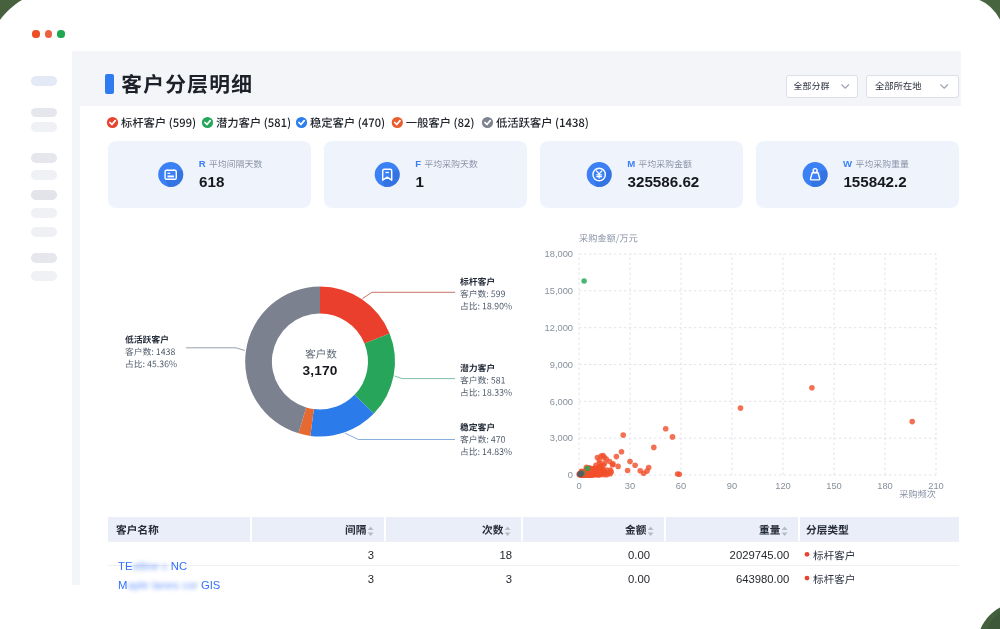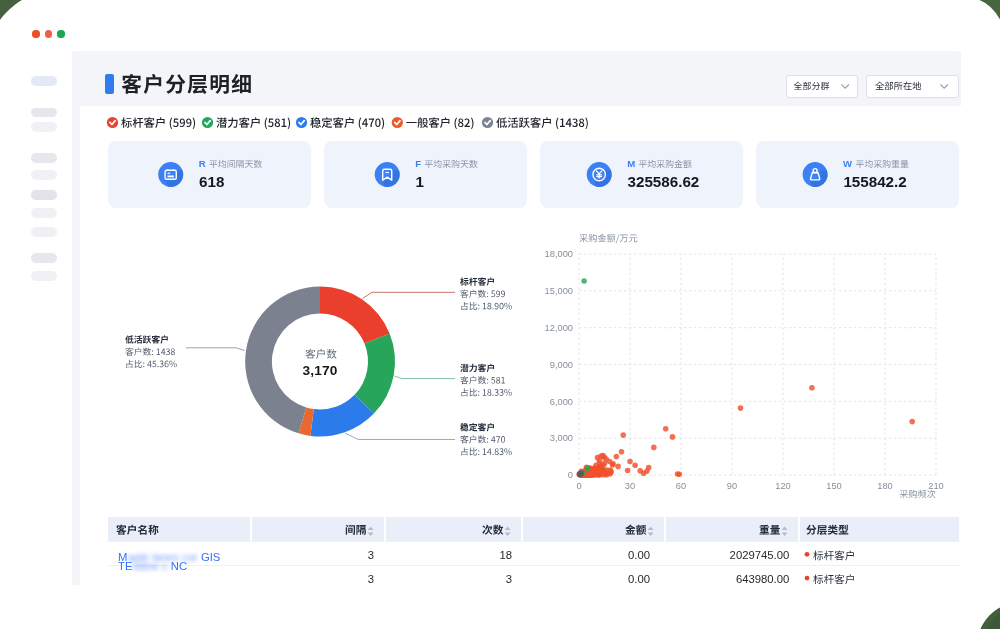--- a/index.html
+++ b/index.html
@@ -48,21 +48,21 @@
   <div class="abs" id="thead"></div>
   <div class="abs thsep" style="left:250px"></div>
     <div class="abs thsep" style="left:384px"></div>
     <div class="abs thsep" style="left:521px"></div>
     <div class="abs thsep" style="left:664px"></div>
     <div class="abs thsep" style="left:798px"></div>
   <div class="abs" style="left:108px;top:541px;width:851px;height:48px;background:#fff"></div>
   <div class="abs rowsep" style="top:541px"></div>
   <div class="abs rowsep" style="top:565px"></div>
   <div class="abs link" style="left:118px;top:548.3px">TE<span class="blur">stline c</span>&nbsp;NC</div>
-  <div class="abs link" style="left:118px;top:539px">M<span class="blur">aple lanes cor&nbsp;</span>GIS</div>
+  <div class="abs link" style="left:118px;top:567px">M<span class="blur">aple lanes cor&nbsp;</span>GIS</div>
   <svg class="abs" style="left:0;top:0" width="1000" height="629" viewBox="0 0 1000 629">
 <circle cx="112.5" cy="122.5" r="5.60" fill="#e8432e"></circle>
 <path d="M110.0 122.5 L111.9 124.5 L115.2 120.7" fill="none" stroke="#fff" stroke-width="1.79" stroke-linecap="round" stroke-linejoin="round"></path>
 <path d="M126.3 118.2V119.1H131.2V118.2ZM129.8 123.3C130.3 124.4 130.8 125.9 130.9 126.8L131.9 126.5C131.7 125.5 131.2 124.1 130.7 123.0ZM126.4 123.0C126.1 124.2 125.6 125.4 125.0 126.2C125.3 126.3 125.7 126.6 125.9 126.8C126.5 125.9 127.1 124.5 127.4 123.2ZM125.8 120.9V121.8H128.1V126.5C128.1 126.7 128.1 126.7 127.9 126.7C127.7 126.7 127.2 126.7 126.7 126.7C126.9 127.0 127.0 127.5 127.0 127.8C127.8 127.8 128.3 127.8 128.7 127.6C129.1 127.4 129.2 127.1 129.2 126.5V121.8H131.8V120.9ZM123.1 117.4V119.7H121.5V120.7H122.9C122.6 122.0 121.9 123.6 121.2 124.4C121.4 124.7 121.7 125.1 121.8 125.4C122.3 124.8 122.8 123.7 123.1 122.6V127.8H124.2V122.2C124.5 122.7 124.9 123.3 125.1 123.7L125.7 122.8C125.5 122.5 124.5 121.3 124.2 121.0V120.7H125.6V119.7H124.2V117.4Z M136.9 122.0V123.0H139.5V127.8H140.6V123.0H143.2V122.0H140.6V119.1H142.9V118.1H137.4V119.1H139.5V122.0ZM134.6 117.4V119.7H132.9V120.8H134.5C134.1 122.2 133.3 123.9 132.6 124.8C132.8 125.1 133.0 125.5 133.1 125.8C133.7 125.1 134.2 124.0 134.6 122.8V127.8H135.6V122.9C136.0 123.4 136.4 124.0 136.6 124.4L137.3 123.5C137.0 123.2 136.0 122.0 135.6 121.6V120.8H137.1V119.7H135.6V117.4Z M147.8 121.0H150.8C150.4 121.5 149.9 121.9 149.3 122.3C148.7 121.9 148.1 121.5 147.7 121.1ZM147.9 119.4C147.3 120.3 146.2 121.2 144.6 121.9C144.9 122.0 145.2 122.4 145.4 122.7C146.0 122.4 146.5 122.0 147.0 121.7C147.3 122.1 147.8 122.5 148.3 122.8C146.9 123.4 145.4 123.8 144.0 124.1C144.1 124.3 144.4 124.7 144.5 125.0C145.0 124.9 145.6 124.8 146.1 124.6V127.8H147.2V127.5H151.4V127.8H152.5V124.6C152.9 124.7 153.4 124.8 153.9 124.8C154.0 124.5 154.3 124.1 154.6 123.8C153.0 123.6 151.5 123.3 150.3 122.8C151.2 122.2 151.9 121.5 152.5 120.6L151.7 120.2L151.6 120.2H148.6C148.7 120.0 148.9 119.8 149.0 119.6ZM149.2 123.4C150.0 123.8 150.8 124.1 151.6 124.3H147.0C147.8 124.1 148.6 123.8 149.2 123.4ZM147.2 126.6V125.2H151.4V126.6ZM148.4 117.5C148.5 117.8 148.7 118.1 148.8 118.3H144.4V120.6H145.5V119.3H153.0V120.6H154.1V118.3H150.1C149.9 118.0 149.6 117.6 149.4 117.2Z M157.8 120.1H163.5V122.1H157.8L157.8 121.6ZM159.8 117.6C160.0 118.0 160.2 118.7 160.4 119.1H156.7V121.6C156.7 123.3 156.6 125.6 155.2 127.3C155.5 127.4 156.0 127.7 156.2 127.9C157.2 126.6 157.6 124.8 157.7 123.1H163.5V123.8H164.6V119.1H160.9L161.5 118.9C161.4 118.5 161.1 117.8 160.8 117.3Z M171.4 129.1 172.2 128.8C171.3 127.2 170.8 125.3 170.8 123.4C170.8 121.5 171.3 119.6 172.2 117.9L171.4 117.6C170.4 119.3 169.7 121.1 169.7 123.4C169.7 125.6 170.4 127.4 171.4 129.1Z M175.8 127.1C177.3 127.1 178.6 126.0 178.6 124.2C178.6 122.3 177.5 121.5 176.1 121.5C175.6 121.5 175.3 121.6 174.9 121.8L175.1 119.7H178.2V118.6H174.0L173.7 122.5L174.4 122.9C174.9 122.6 175.2 122.5 175.7 122.5C176.7 122.5 177.3 123.1 177.3 124.2C177.3 125.3 176.6 126.0 175.6 126.0C174.8 126.0 174.2 125.6 173.7 125.1L173.1 125.9C173.7 126.5 174.5 127.1 175.8 127.1Z M182.0 127.1C183.6 127.1 185.0 125.7 185.0 122.5C185.0 119.7 183.8 118.4 182.2 118.4C180.8 118.4 179.7 119.5 179.7 121.2C179.7 122.9 180.6 123.8 182.0 123.8C182.7 123.8 183.4 123.4 183.8 122.8C183.8 125.2 182.9 126.0 181.9 126.0C181.4 126.0 180.9 125.7 180.5 125.4L179.8 126.2C180.3 126.7 181.0 127.1 182.0 127.1ZM183.8 121.8C183.3 122.5 182.8 122.8 182.2 122.8C181.4 122.8 180.9 122.2 180.9 121.2C180.9 120.1 181.5 119.4 182.2 119.4C183.1 119.4 183.7 120.2 183.8 121.8Z M188.4 127.1C190.0 127.1 191.5 125.7 191.5 122.5C191.5 119.7 190.2 118.4 188.6 118.4C187.3 118.4 186.1 119.5 186.1 121.2C186.1 122.9 187.1 123.8 188.5 123.8C189.1 123.8 189.8 123.4 190.3 122.8C190.2 125.2 189.4 126.0 188.3 126.0C187.8 126.0 187.3 125.7 187.0 125.4L186.3 126.2C186.8 126.7 187.4 127.1 188.4 127.1ZM190.3 121.8C189.8 122.5 189.2 122.8 188.7 122.8C187.8 122.8 187.3 122.2 187.3 121.2C187.3 120.1 187.9 119.4 188.6 119.4C189.5 119.4 190.1 120.2 190.3 121.8Z M193.4 129.1C194.5 127.4 195.1 125.6 195.1 123.4C195.1 121.1 194.5 119.3 193.4 117.6L192.6 117.9C193.6 119.6 194.0 121.5 194.0 123.4C194.0 125.3 193.6 127.2 192.6 128.8Z" fill="#21252b"></path>
 <circle cx="207.5" cy="122.5" r="5.60" fill="#23a75a"></circle>
 <path d="M205.0 122.5 L206.9 124.5 L210.2 120.7" fill="none" stroke="#fff" stroke-width="1.79" stroke-linecap="round" stroke-linejoin="round"></path>
 <path d="M216.4 121.3C217.1 121.6 217.9 122.1 218.4 122.4L219.0 121.5C218.5 121.2 217.7 120.7 217.0 120.5ZM216.7 127.1 217.6 127.7C218.2 126.6 218.9 125.3 219.4 124.0L218.6 123.4C218.0 124.7 217.2 126.2 216.7 127.1ZM221.2 125.7H224.9V126.5H221.2ZM221.2 124.9V124.1H224.9V124.9ZM220.2 123.3V127.8H221.2V127.4H224.9V127.8H226.0V123.3ZM219.4 119.9V120.8H220.6C220.4 121.5 220.0 122.2 219.1 122.7C219.3 122.9 219.6 123.2 219.8 123.4C220.5 122.9 221.0 122.3 221.3 121.7C221.6 122.0 222.0 122.4 222.2 122.7L222.9 122.0C222.7 121.8 221.9 121.2 221.6 120.9L221.6 120.8H222.8V119.9H221.7L221.8 119.4V119.2H222.8V118.3H221.8V117.4H220.8V118.3H219.5V119.2H220.8V119.4L220.8 119.9ZM223.1 118.3V119.2H224.3V119.4L224.3 119.9H223.1V120.8H224.2C224.0 121.4 223.5 122.0 222.7 122.5C222.9 122.7 223.2 123.0 223.3 123.2C224.1 122.7 224.6 122.1 224.9 121.5C225.2 122.2 225.7 122.9 226.3 123.2C226.5 123.0 226.8 122.7 227.0 122.5C226.4 122.1 225.8 121.5 225.4 120.8H226.8V119.9H225.3L225.3 119.4V119.2H226.6V118.3H225.3V117.4H224.3V118.3ZM216.9 118.2C217.6 118.5 218.5 119.1 218.9 119.5L219.5 118.6C219.1 118.2 218.2 117.7 217.5 117.4Z M231.8 117.4V119.5V119.8H228.2V120.9H231.7C231.6 122.9 230.8 125.4 227.9 127.0C228.1 127.2 228.5 127.6 228.7 127.9C231.9 126.0 232.7 123.2 232.9 120.9H236.4C236.2 124.6 236.0 126.2 235.6 126.5C235.5 126.7 235.3 126.7 235.1 126.7C234.8 126.7 234.1 126.7 233.4 126.6C233.6 126.9 233.7 127.4 233.7 127.7C234.4 127.8 235.1 127.8 235.5 127.7C236.0 127.7 236.3 127.6 236.6 127.2C237.1 126.6 237.3 124.9 237.6 120.3C237.6 120.2 237.6 119.8 237.6 119.8H232.9V119.5V117.4Z M242.8 121.0H245.8C245.4 121.5 244.9 121.9 244.3 122.3C243.7 121.9 243.1 121.5 242.7 121.1ZM242.9 119.4C242.3 120.3 241.2 121.2 239.6 121.9C239.9 122.0 240.2 122.4 240.4 122.7C241.0 122.4 241.5 122.0 242.0 121.7C242.3 122.1 242.8 122.5 243.3 122.8C241.9 123.4 240.4 123.8 239.0 124.1C239.1 124.3 239.4 124.7 239.5 125.0C240.0 124.9 240.6 124.8 241.1 124.6V127.8H242.2V127.5H246.4V127.8H247.5V124.6C247.9 124.7 248.4 124.8 248.9 124.8C249.0 124.5 249.3 124.1 249.6 123.8C248.0 123.6 246.5 123.3 245.3 122.8C246.2 122.2 246.9 121.5 247.5 120.6L246.7 120.2L246.6 120.2H243.6C243.7 120.0 243.9 119.8 244.0 119.6ZM244.2 123.4C245.0 123.8 245.8 124.1 246.6 124.3H242.0C242.8 124.1 243.6 123.8 244.2 123.4ZM242.2 126.6V125.2H246.4V126.6ZM243.4 117.5C243.5 117.8 243.7 118.1 243.8 118.3H239.4V120.6H240.5V119.3H248.0V120.6H249.1V118.3H245.1C244.9 118.0 244.6 117.6 244.4 117.2Z M252.8 120.1H258.5V122.1H252.8L252.8 121.6ZM254.8 117.6C255.0 118.0 255.2 118.7 255.4 119.1H251.7V121.6C251.7 123.3 251.6 125.6 250.2 127.3C250.5 127.4 251.0 127.7 251.2 127.9C252.2 126.6 252.6 124.8 252.7 123.1H258.5V123.8H259.6V119.1H255.9L256.5 118.9C256.4 118.5 256.1 117.8 255.8 117.3Z M266.4 129.1 267.2 128.8C266.3 127.2 265.8 125.3 265.8 123.4C265.8 121.5 266.3 119.6 267.2 117.9L266.4 117.6C265.4 119.3 264.7 121.1 264.7 123.4C264.7 125.6 265.4 127.4 266.4 129.1Z M270.8 127.1C272.3 127.1 273.6 126.0 273.6 124.2C273.6 122.3 272.5 121.5 271.1 121.5C270.6 121.5 270.3 121.6 269.9 121.8L270.1 119.7H273.2V118.6H269.0L268.7 122.5L269.4 122.9C269.9 122.6 270.2 122.5 270.7 122.5C271.7 122.5 272.3 123.1 272.3 124.2C272.3 125.3 271.6 126.0 270.6 126.0C269.8 126.0 269.2 125.6 268.7 125.1L268.1 125.9C268.7 126.5 269.5 127.1 270.8 127.1Z M277.4 127.1C279.1 127.1 280.1 126.1 280.1 124.9C280.1 123.7 279.5 123.1 278.7 122.7V122.6C279.2 122.2 279.8 121.5 279.8 120.7C279.8 119.4 278.9 118.4 277.5 118.4C276.1 118.4 275.1 119.3 275.1 120.6C275.1 121.5 275.6 122.1 276.2 122.5V122.6C275.4 123.0 274.7 123.7 274.7 124.8C274.7 126.1 275.9 127.1 277.4 127.1ZM278.0 122.3C277.1 121.9 276.3 121.5 276.3 120.6C276.3 119.8 276.8 119.4 277.4 119.4C278.3 119.4 278.7 120.0 278.7 120.7C278.7 121.3 278.5 121.8 278.0 122.3ZM277.5 126.1C276.6 126.1 275.9 125.5 275.9 124.7C275.9 124.0 276.3 123.4 276.9 123.0C278.0 123.4 278.9 123.8 278.9 124.8C278.9 125.6 278.3 126.1 277.5 126.1Z M281.6 126.9H286.4V125.8H284.7V118.6H283.8C283.3 118.9 282.7 119.1 281.9 119.2V120.0H283.4V125.8H281.6Z M288.4 129.1C289.5 127.4 290.1 125.6 290.1 123.4C290.1 121.1 289.5 119.3 288.4 117.6L287.6 117.9C288.6 119.6 289.0 121.5 289.0 123.4C289.0 125.3 288.6 127.2 287.6 128.8Z" fill="#21252b"></path>
 <circle cx="301.5" cy="122.5" r="5.60" fill="#2b7cee"></circle>
 <path d="M299.0 122.5 L300.9 124.5 L304.2 120.7" fill="none" stroke="#fff" stroke-width="1.79" stroke-linecap="round" stroke-linejoin="round"></path>
 <path d="M315.5 124.8V126.5C315.5 127.4 315.8 127.7 316.8 127.7C317.0 127.7 318.1 127.7 318.3 127.7C319.1 127.7 319.4 127.4 319.5 126.1C319.3 126.0 318.8 125.9 318.7 125.7C318.6 126.7 318.6 126.8 318.2 126.8C318.0 126.8 317.1 126.8 316.9 126.8C316.5 126.8 316.5 126.8 316.5 126.5V124.8ZM316.7 124.5C317.1 125.0 317.5 125.6 317.8 125.9L318.5 125.5C318.3 125.1 317.8 124.5 317.4 124.1ZM319.1 124.9C319.5 125.7 319.9 126.6 320.1 127.2L320.9 126.9C320.8 126.3 320.3 125.4 319.9 124.7ZM314.5 124.8C314.2 125.4 313.8 126.3 313.5 126.9L314.3 127.3C314.7 126.7 315.0 125.8 315.3 125.1ZM316.0 117.3C315.6 118.1 314.9 119.1 313.8 119.9C314.0 120.0 314.3 120.3 314.5 120.6L314.8 120.3V120.8H319.1V121.6H314.9V122.4H319.1V123.2H314.6V124.1H320.1V119.9H318.7C319.0 119.5 319.3 119.0 319.6 118.5L318.9 118.1L318.8 118.1H316.6C316.7 117.9 316.9 117.7 317.0 117.5ZM315.2 119.9C315.5 119.6 315.8 119.3 316.1 119.0H318.2C318.0 119.3 317.8 119.6 317.6 119.9ZM313.7 117.4C312.9 117.8 311.7 118.1 310.7 118.3C310.8 118.6 310.9 118.9 311.0 119.2C311.3 119.1 311.7 119.0 312.1 118.9V120.6H310.6V121.6H312.0C311.6 122.8 310.9 124.1 310.3 124.9C310.5 125.2 310.8 125.7 310.9 126.0C311.3 125.3 311.8 124.4 312.1 123.4V127.9H313.1V123.1C313.4 123.6 313.7 124.1 313.8 124.4L314.4 123.5C314.2 123.2 313.4 122.2 313.1 121.8V121.6H314.3V120.6H313.1V118.7C313.6 118.6 314.0 118.5 314.4 118.3Z M323.7 122.6C323.5 124.6 322.9 126.2 321.7 127.2C321.9 127.3 322.4 127.7 322.5 127.9C323.2 127.3 323.8 126.5 324.1 125.5C325.2 127.3 326.8 127.7 329.1 127.7H331.8C331.8 127.4 332.0 126.8 332.2 126.6C331.5 126.6 329.6 126.6 329.1 126.6C328.5 126.6 328.0 126.6 327.5 126.5V124.5H330.8V123.5H327.5V121.9H330.2V120.8H323.7V121.9H326.4V126.2C325.6 125.8 324.9 125.2 324.6 124.2C324.7 123.7 324.7 123.2 324.8 122.7ZM326.0 117.6C326.2 117.9 326.4 118.3 326.5 118.6H322.2V121.2H323.2V119.6H330.6V121.2H331.7V118.6H327.7C327.6 118.2 327.3 117.7 327.1 117.3Z M336.8 121.0H339.8C339.4 121.5 338.9 121.9 338.3 122.3C337.7 121.9 337.1 121.5 336.7 121.1ZM336.9 119.4C336.3 120.3 335.2 121.2 333.6 121.9C333.9 122.0 334.2 122.4 334.4 122.7C335.0 122.4 335.5 122.0 336.0 121.7C336.3 122.1 336.8 122.5 337.3 122.8C335.9 123.4 334.4 123.8 333.0 124.1C333.1 124.3 333.4 124.7 333.5 125.0C334.0 124.9 334.6 124.8 335.1 124.6V127.8H336.2V127.5H340.4V127.8H341.5V124.6C341.9 124.7 342.4 124.8 342.9 124.8C343.0 124.5 343.3 124.1 343.6 123.8C342.0 123.6 340.5 123.3 339.3 122.8C340.2 122.2 340.9 121.5 341.5 120.6L340.7 120.2L340.6 120.2H337.6C337.7 120.0 337.9 119.8 338.0 119.6ZM338.2 123.4C339.0 123.8 339.8 124.1 340.6 124.3H336.0C336.8 124.1 337.6 123.8 338.2 123.4ZM336.2 126.6V125.2H340.4V126.6ZM337.4 117.5C337.5 117.8 337.7 118.1 337.8 118.3H333.4V120.6H334.5V119.3H342.0V120.6H343.1V118.3H339.1C338.9 118.0 338.6 117.6 338.4 117.2Z M346.8 120.1H352.5V122.1H346.8L346.8 121.6ZM348.8 117.6C349.0 118.0 349.2 118.7 349.4 119.1H345.7V121.6C345.7 123.3 345.6 125.6 344.2 127.3C344.5 127.4 345.0 127.7 345.2 127.9C346.2 126.6 346.6 124.8 346.7 123.1H352.5V123.8H353.6V119.1H349.9L350.5 118.9C350.4 118.5 350.1 117.8 349.8 117.3Z M360.4 129.1 361.2 128.8C360.3 127.2 359.8 125.3 359.8 123.4C359.8 121.5 360.3 119.6 361.2 117.9L360.4 117.6C359.4 119.3 358.7 121.1 358.7 123.4C358.7 125.6 359.4 127.4 360.4 129.1Z M365.6 126.9H366.8V124.7H367.9V123.6H366.8V118.6H365.3L362.0 123.8V124.7H365.6ZM365.6 123.6H363.3L364.9 121.1C365.2 120.7 365.4 120.3 365.6 119.9H365.7C365.6 120.3 365.6 121.0 365.6 121.5Z M370.4 126.9H371.7C371.9 123.6 372.2 121.8 374.1 119.4V118.6H368.8V119.7H372.7C371.1 121.9 370.5 123.9 370.4 126.9Z M377.9 127.1C379.5 127.1 380.6 125.6 380.6 122.7C380.6 119.8 379.5 118.4 377.9 118.4C376.2 118.4 375.2 119.8 375.2 122.7C375.2 125.6 376.2 127.1 377.9 127.1ZM377.9 126.0C377.0 126.0 376.4 125.1 376.4 122.7C376.4 120.3 377.0 119.5 377.9 119.5C378.7 119.5 379.3 120.3 379.3 122.7C379.3 125.1 378.7 126.0 377.9 126.0Z M382.4 129.1C383.5 127.4 384.1 125.6 384.1 123.4C384.1 121.1 383.5 119.3 382.4 117.6L381.6 117.9C382.6 119.6 383.0 121.5 383.0 123.4C383.0 125.3 382.6 127.2 381.6 128.8Z" fill="#21252b"></path>

